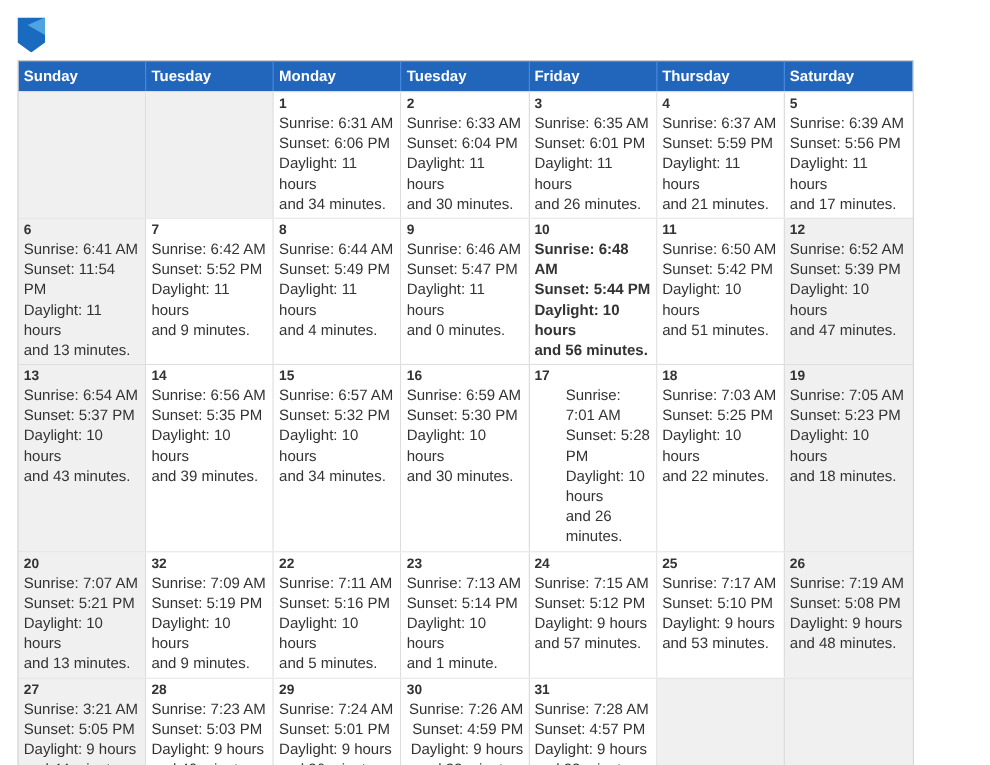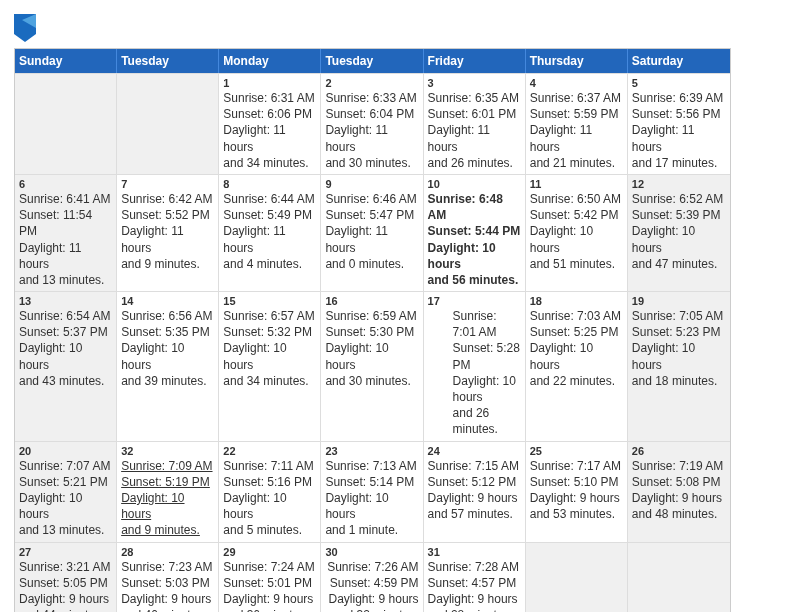--- a/index.html
+++ b/index.html
@@ -292,21 +292,21 @@
         <div class="cal-row">
           <div class="cal-cell shaded">
             <span class="day-num">20</span>
             <div class="day-detail" style="white-space: pre-line;">Sunrise: 7:07 AM
 Sunset: 5:21 PM
 Daylight: 10 hours
 and 13 minutes.</div>
           </div>
           <div class="cal-cell">
             <span class="day-num">32</span>
-            <div class="day-detail" style="white-space: pre-line; text-decoration: underline;">Sunrise: 7:09 AM
+            <div class="day-detail" style="white-space: pre-line;">Sunrise: 7:09 AM
 Sunset: 5:19 PM
 Daylight: 10 hours
 and 9 minutes.</div>
           </div>
           <div class="cal-cell">
             <span class="day-num">22</span>
             <div class="day-detail" style="white-space: pre-line;">Sunrise: 7:11 AM
 Sunset: 5:16 PM
 Daylight: 10 hours
 and 5 minutes.</div>

